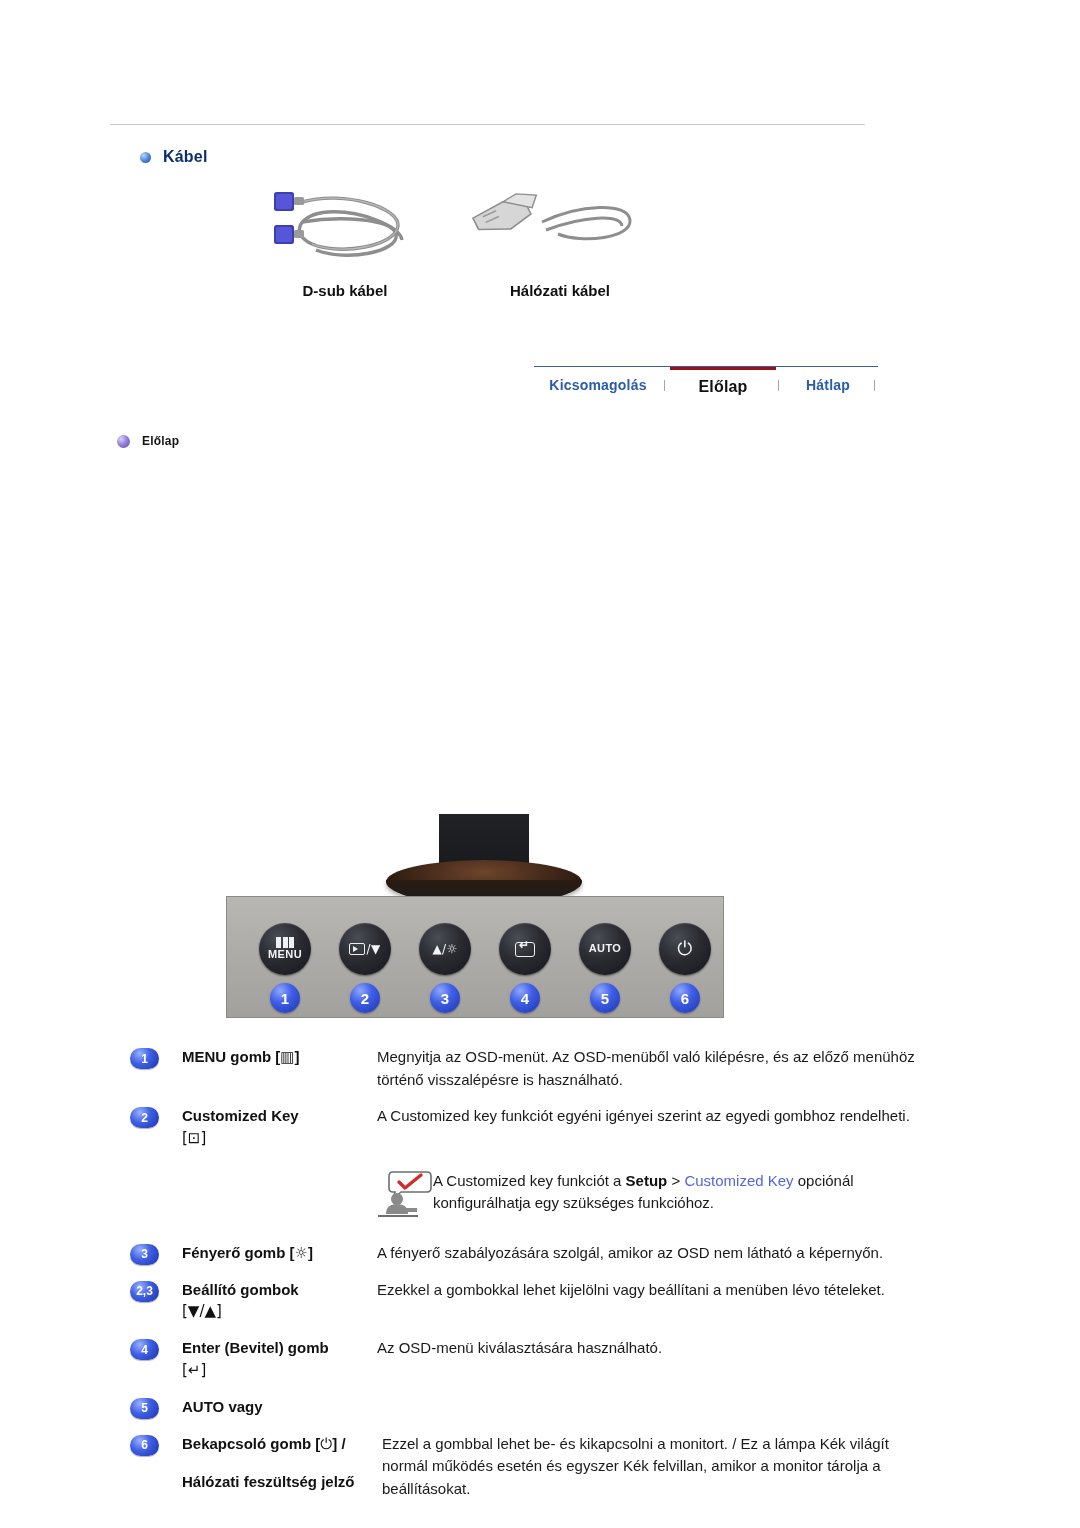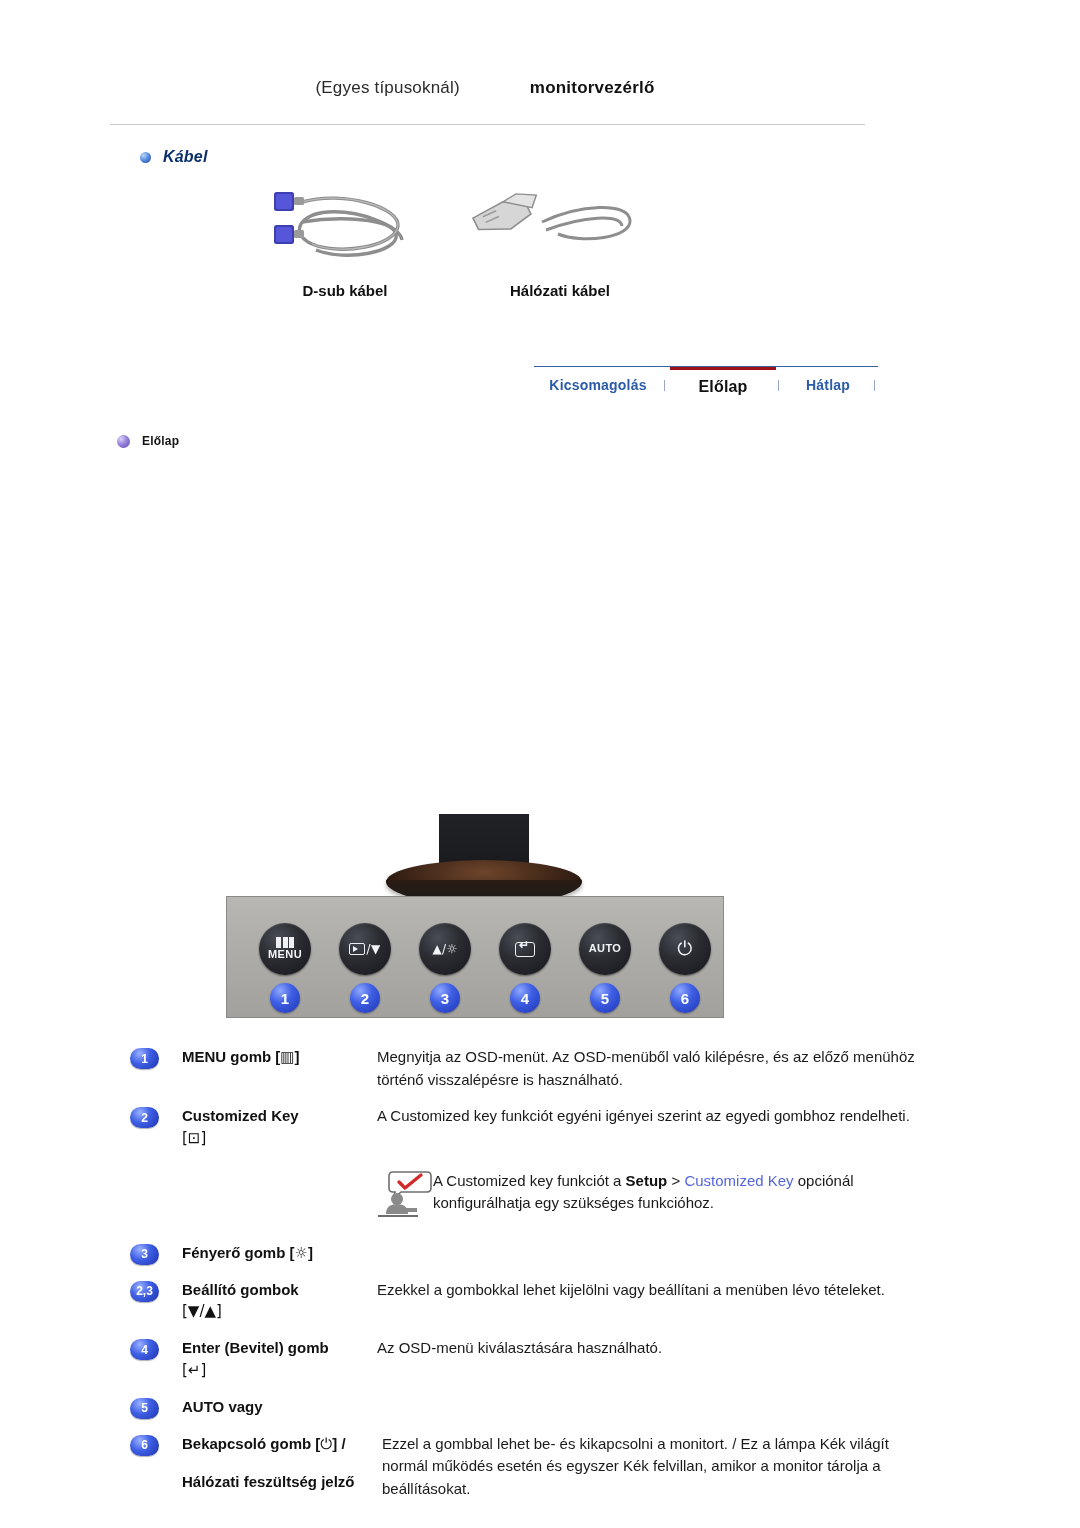--- a/index.html
+++ b/index.html
@@ -401,28 +401,24 @@
     line-height: 1.5;
     padding-top: 2px;
   }
   .note-text b { font-weight: bold; color: #111; }
   .note-link { color: #5566dd; }
 </style>
 </head>
 <body>
 
 <div class="page-header">
-  <div class="hdr-row">
-    <span class="hdr-note">(Egyes típusoknál)</span>
-    <span class="hdr-title">monitorvezérlő</span>
-  </div>
   <div class="hdr-rule"></div>
 </div>
 
-<div class="bullet-heading" style="left:140px; top:148px;font-style:italic;">
+<div class="bullet-heading" style="left:140px; top:148px;">
   <span class="bullet-dot"></span>
   <span class="bullet-label">Kábel</span>
 </div>
 
 <div class="cables">
 
   <div class="cable-cell dsub">
     <svg width="200" height="100" viewBox="0 0 200 100">
       <g fill="none" stroke="#8e8e8e" stroke-width="3.4">
         <path d="M52 24 C 95 12, 150 30, 148 48 C 146 68, 90 78, 62 66 C 40 56, 48 36, 78 34 C 110 32, 150 48, 152 62"></path>
@@ -549,20 +545,21 @@
     </div>
   </div>
 
   <div class="desc-row">
     <div class="badge-col">
       <span class="badge">3</span>
     </div>
     <div class="term-col">
       <span>Fényerő gomb [</span><span class="sym">☼</span><span>]</span>
     </div>
+    <div class="def-col">A fényerő szabályozására szolgál, amikor az OSD nem látható a képernyőn.</div>
   </div>
 
   <div class="desc-row">
     <div class="badge-col">
       <span class="badge">2,3</span>
     </div>
     <div class="term-col">
       <span>Beállító gombok</span><br><span class="sym">[▼/▲]</span>
     </div>
     <div class="def-col">Ezekkel a gombokkal lehet kijelölni vagy beállítani a menüben lévo tételeket.</div>

